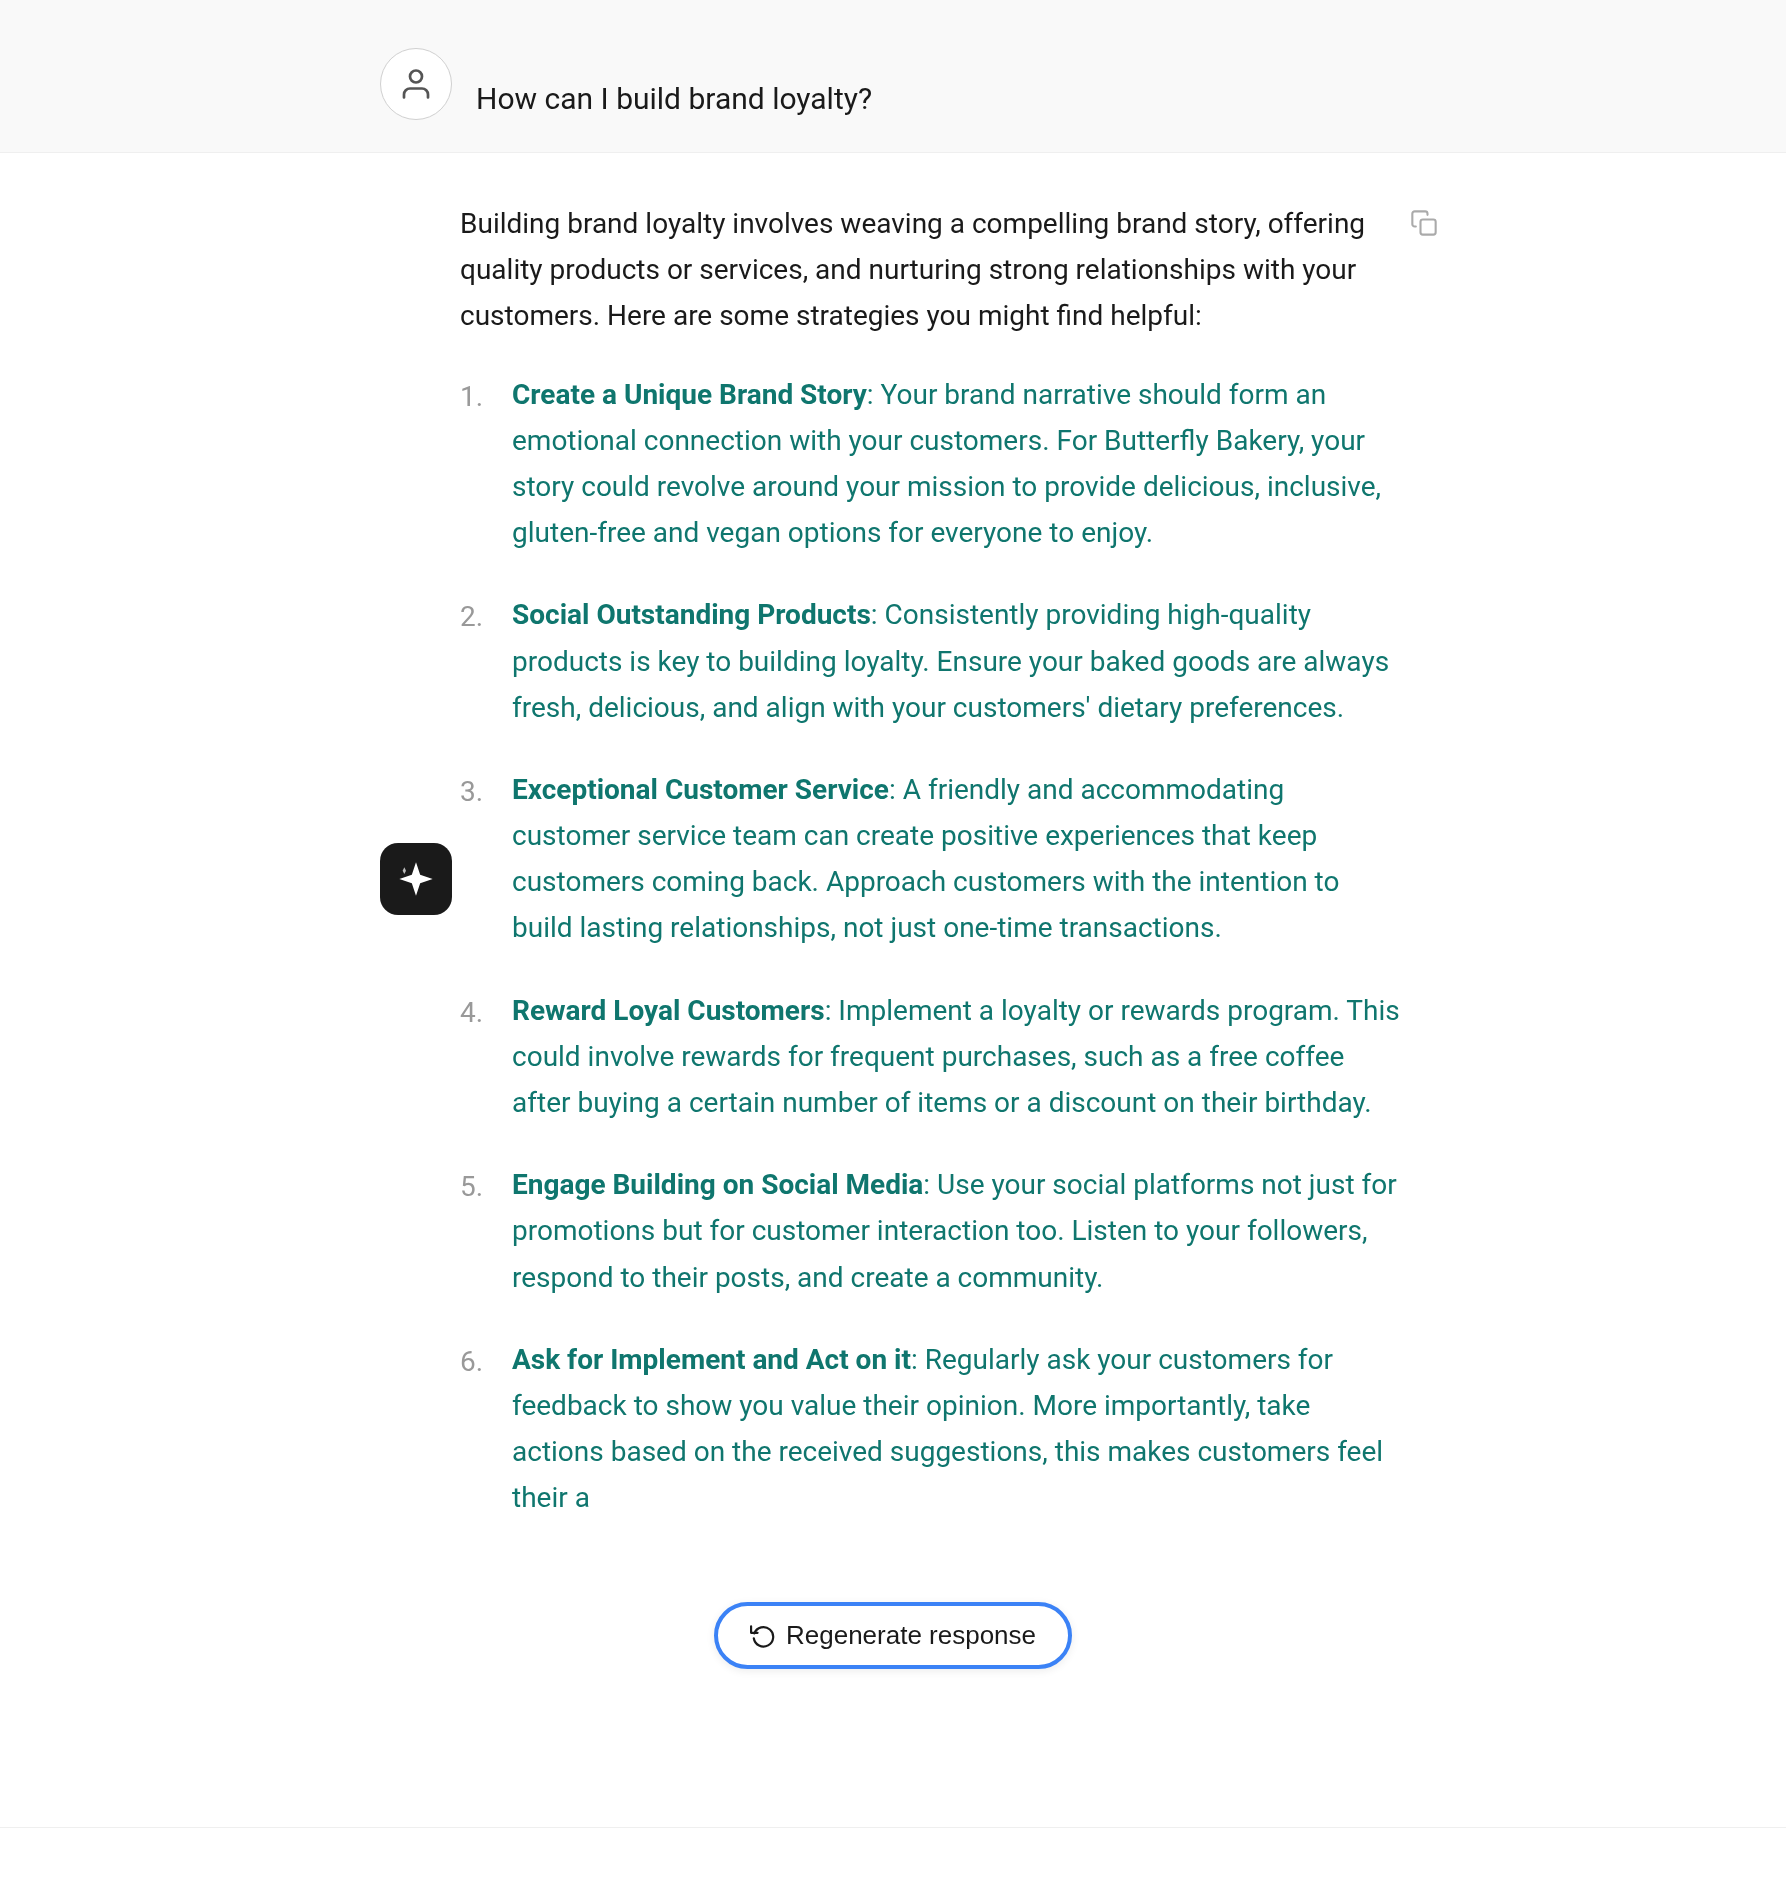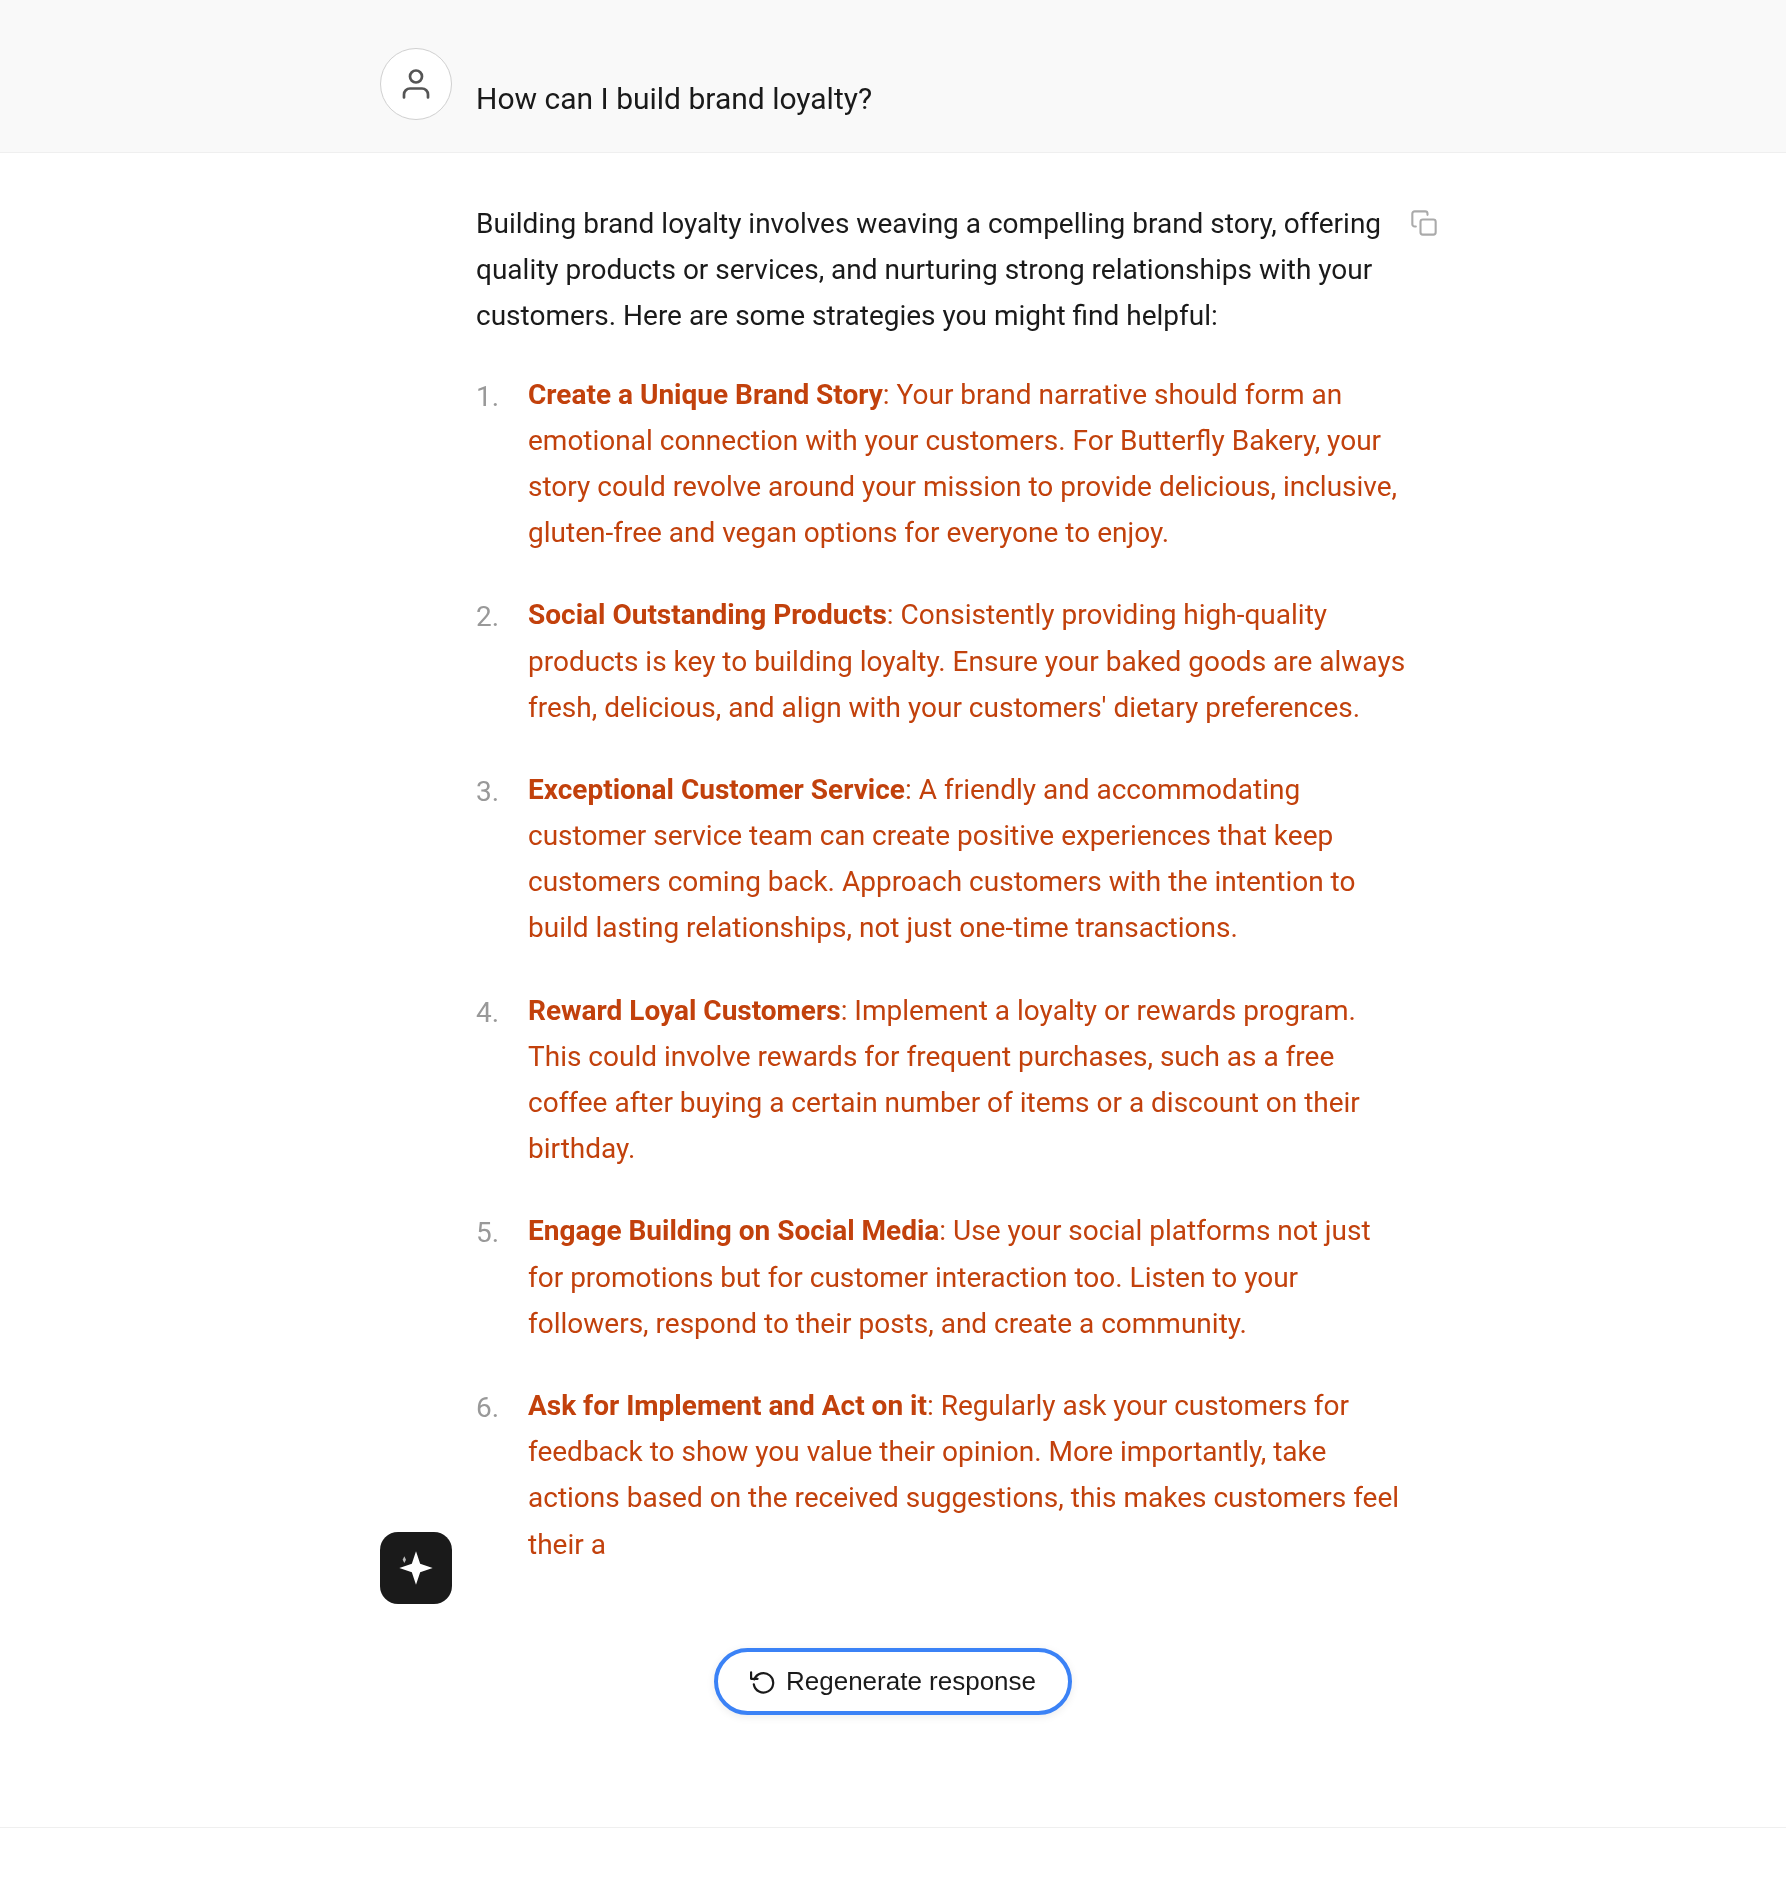--- a/index.html
+++ b/index.html
@@ -60,23 +60,23 @@
     .user-message-text {
       font-size: 30px;
       color: #1a1a1a;
       font-weight: 400;
       line-height: 1.4;
     }
 
     
     .ai-response-container {
       display: flex;
-      align-items: flex-end;
+      align-items: center;
       padding: 48px 380px 32px 380px;
-      gap: 24px;
+      gap: 8px;
       flex: 1;
       position: relative;
     }
 
     .ai-avatar {
       width: 72px;
       height: 72px;
       border-radius: 18px;
       background: #1a1a1a;
       display: flex;
@@ -120,21 +120,21 @@
     }
 
     .list-number {
       color: #999;
       font-size: 28px;
       min-width: 36px;
       padding-top: 2px;
     }
 
     .list-content {
-      color: #c2410c;
+      color: #0f766e;
     }
 
     .list-content strong {
       font-weight: 700;
     }
 
     
     .copy-icon-btn {
       position: absolute;
       top: 48px;

